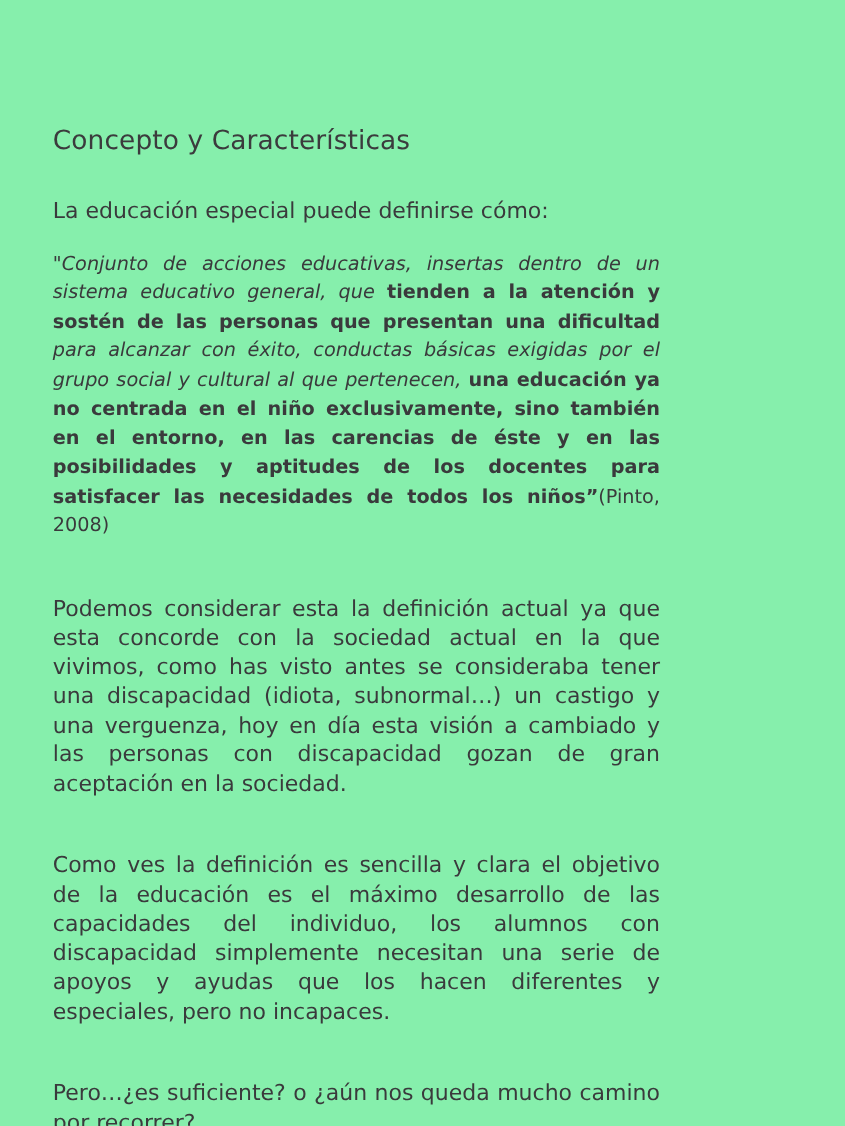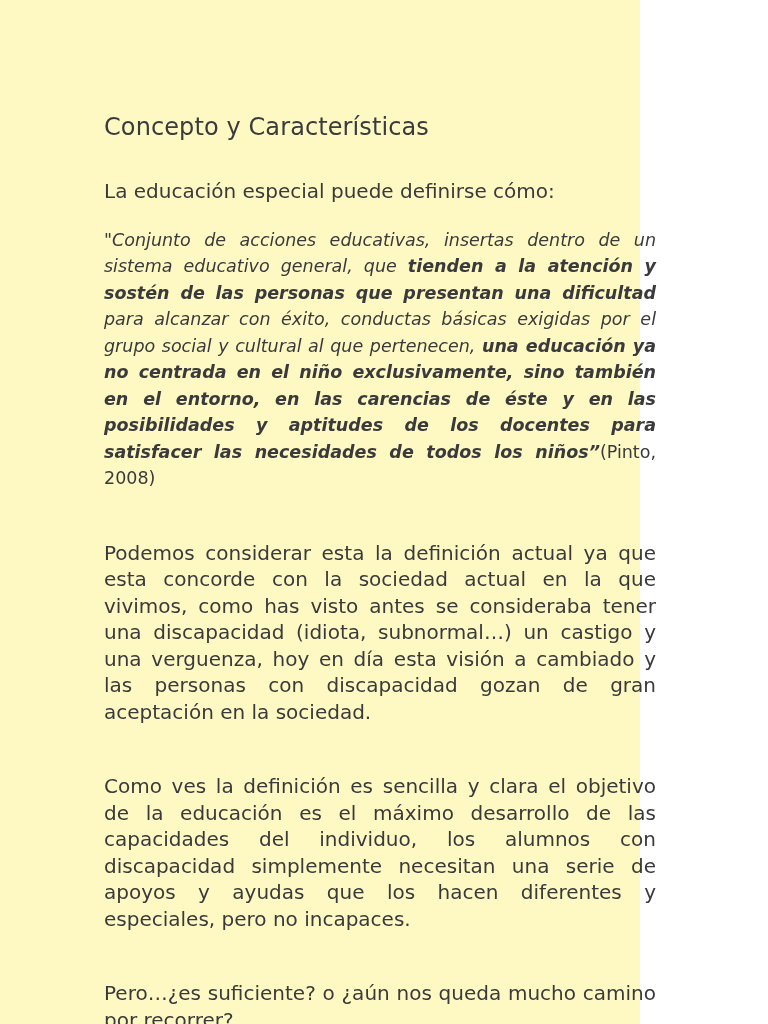--- a/index.html
+++ b/index.html
@@ -9,25 +9,25 @@
   }
   body {
     width: 768px;
     height: 1024px;
     font-family: "DejaVu Sans", "Liberation Sans", sans-serif;
     -webkit-font-smoothing: antialiased;
   }
 
   .page {
     position: relative;
-    width: 640px;
+    width: 768px;
     height: 1024px;
-    background: #fef9c3;
+    background: #86efac;
     box-sizing: border-box;
-    padding: 112px 108px 0 104px;
+    padding: 112px 108px 0 48px;
   }
 
   .doc-body {
     width: 552px;
   }
 
   
   .title-1 {
     font-size: 24px;
     font-weight: 400;
@@ -75,21 +75,20 @@
     font-size: 17.5px;
     line-height: 26.5px;
     color: #3a3a3c;
     margin-bottom: 24px;
   }
   .quote .it {
     font-style: italic;
     font-weight: 400;
   }
   .quote .bi {
-    font-style: italic;
     font-weight: 700;
   }
   .quote .cite {
     font-style: normal;
     font-weight: 400;
   }
 </style>
 </head>
 <body>
 

